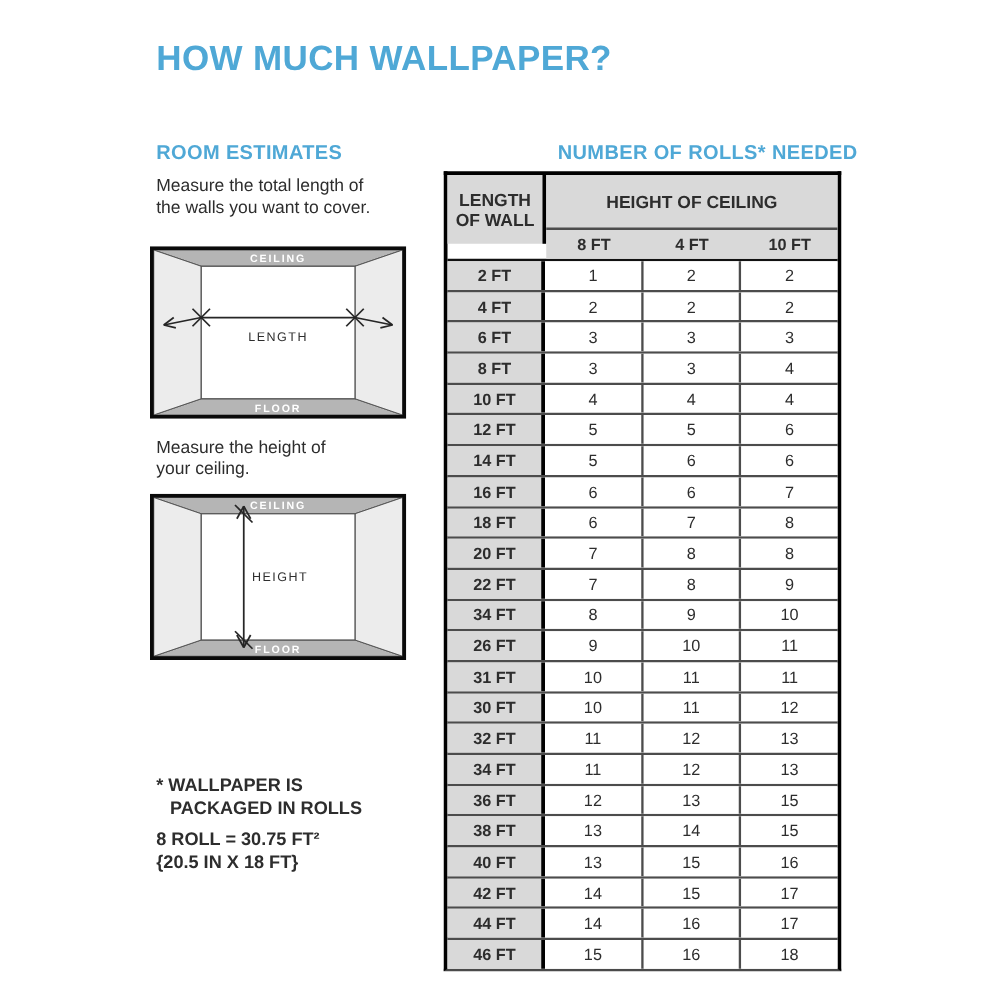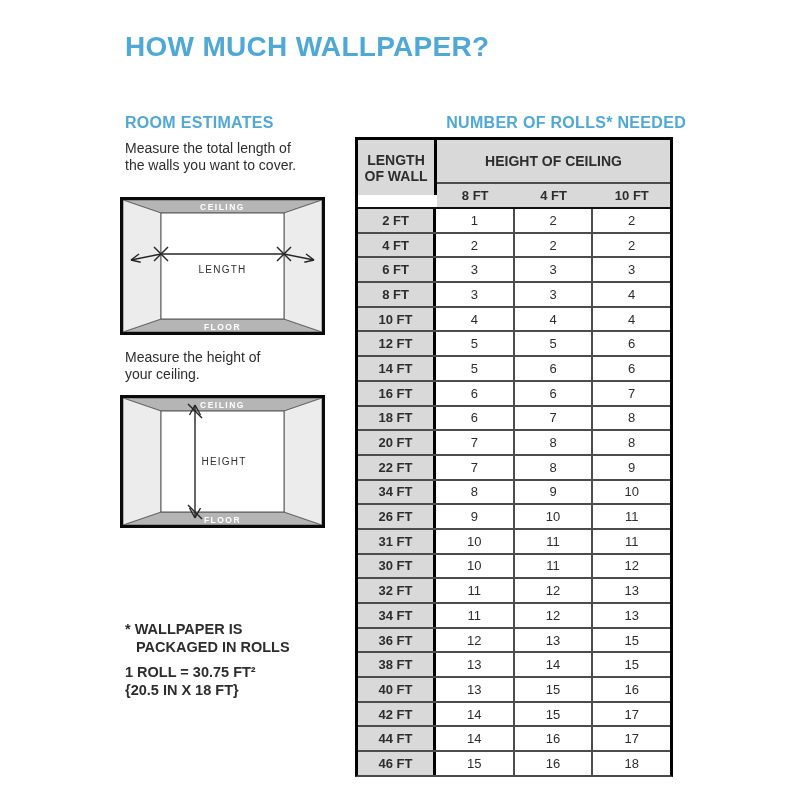--- a/index.html
+++ b/index.html
@@ -121,21 +121,21 @@
     <text class="measure-label" x="104" y="70" text-anchor="middle">HEIGHT</text>
   </svg>
 
 
   <div class="footnote">
     <div>* WALLPAPER IS</div>
     <div class="indent">PACKAGED IN ROLLS</div>
   </div>
 
   <div class="roll-info">
-    <div>1 ROLL = 30.75 FT²</div>
+    <div>8 ROLL = 30.75 FT²</div>
     <div>{20.5 IN X 18 FT}</div>
   </div>
 
   <h2 class="section-heading" id="table-title">NUMBER OF ROLLS* NEEDED</h2>
 
   <div class="rolls-table">
     <div class="thead">
       <div class="cell col1">LENGTH
 OF WALL</div>
       <div class="head-right">

